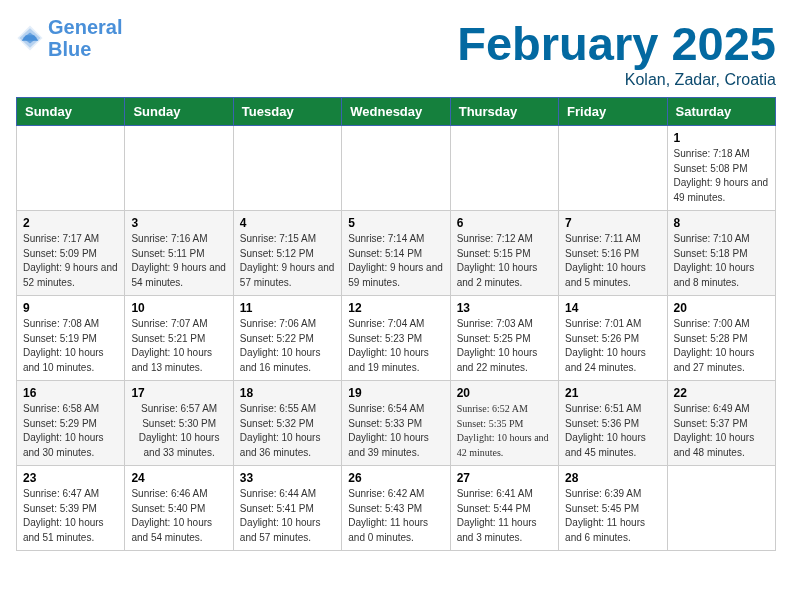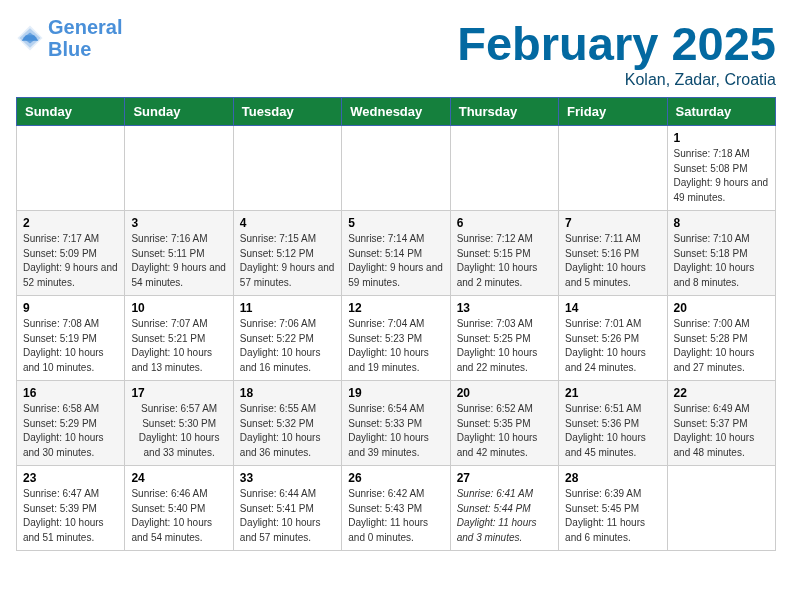--- a/index.html
+++ b/index.html
@@ -238,21 +238,21 @@
 Daylight: 10 hours and 36 minutes.</div>
         </td>
         <td>
           <span class="day-num">19</span>
           <div class="day-info" style="white-space: pre-line;">Sunrise: 6:54 AM
 Sunset: 5:33 PM
 Daylight: 10 hours and 39 minutes.</div>
         </td>
         <td>
           <span class="day-num">20</span>
-          <div class="day-info" style="white-space: pre-line;">Sunrise: 6:52 AM
+          <div class="day-info" style="white-space: pre-line; font-family: Liberation Serif, serif;">Sunrise: 6:52 AM
 Sunset: 5:35 PM
 Daylight: 10 hours and 42 minutes.</div>
         </td>
         <td>
           <span class="day-num">21</span>
           <div class="day-info" style="white-space: pre-line;">Sunrise: 6:51 AM
 Sunset: 5:36 PM
 Daylight: 10 hours and 45 minutes.</div>
         </td>
         <td>
@@ -282,21 +282,21 @@
 Daylight: 10 hours and 57 minutes.</div>
         </td>
         <td>
           <span class="day-num">26</span>
           <div class="day-info" style="white-space: pre-line;">Sunrise: 6:42 AM
 Sunset: 5:43 PM
 Daylight: 11 hours and 0 minutes.</div>
         </td>
         <td>
           <span class="day-num">27</span>
-          <div class="day-info" style="white-space: pre-line; font-style: italic;">Sunrise: 6:41 AM
+          <div class="day-info" style="white-space: pre-line;">Sunrise: 6:41 AM
 Sunset: 5:44 PM
 Daylight: 11 hours and 3 minutes.</div>
         </td>
         <td>
           <span class="day-num">28</span>
           <div class="day-info" style="white-space: pre-line;">Sunrise: 6:39 AM
 Sunset: 5:45 PM
 Daylight: 11 hours and 6 minutes.</div>
         </td>
         <td class="empty-cell"></td>

